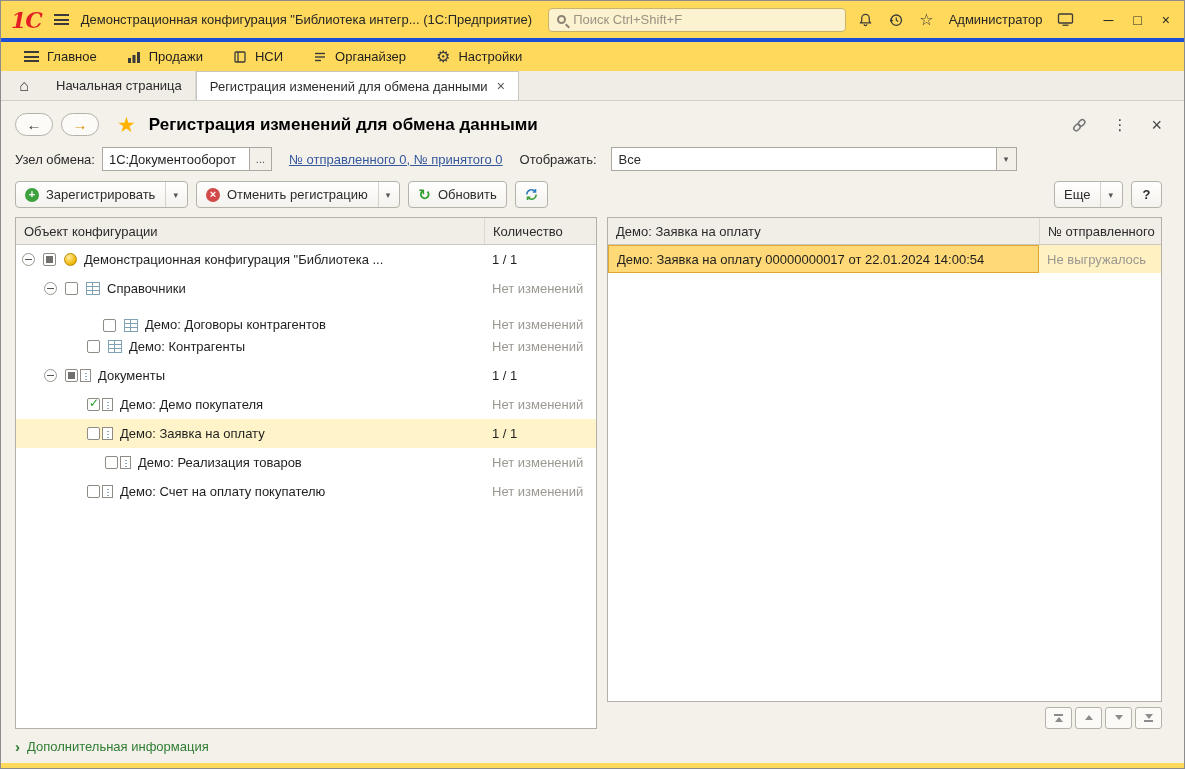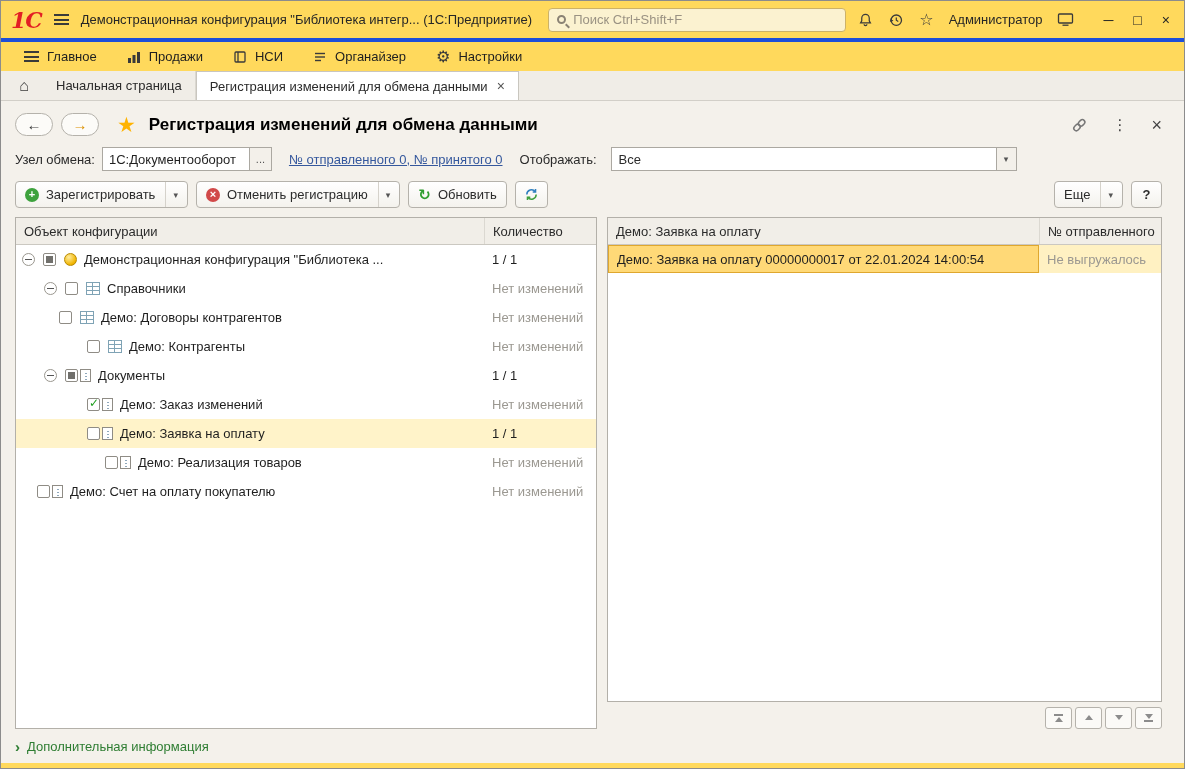--- a/index.html
+++ b/index.html
@@ -326,21 +326,21 @@
     <span class="tree-label">Демонстрационная конфигурация "Библиотека ...</span>
     <span class="tree-count">1 / 1</span>
   </div>
             <div class="tree-row" style="padding-left: 28px;">
     <span class="expander"></span>
     <span class="checkbox empty"></span>
     <span class="tree-icon icon-catalog"></span>
     <span class="tree-label">Справочники</span>
     <span class="tree-count muted">Нет изменений</span>
   </div>
-            <div class="tree-row" style="padding-left: 22px;">
+            <div class="tree-row" style="padding-left: 66px; align-items: flex-end;">
     <span class="expander hidden"></span>
     <span class="checkbox empty"></span>
     <span class="tree-icon icon-catalog"></span>
     <span class="tree-label">Демо: Договоры контрагентов</span>
     <span class="tree-count muted">Нет изменений</span>
   </div>
             <div class="tree-row" style="padding-left: 50px;">
     <span class="expander hidden"></span>
     <span class="checkbox empty"></span>
     <span class="tree-icon icon-catalog"></span>
@@ -351,38 +351,38 @@
     <span class="expander"></span>
     <span class="checkbox partial"></span>
     <span class="tree-icon icon-document"></span>
     <span class="tree-label">Документы</span>
     <span class="tree-count">1 / 1</span>
   </div>
             <div class="tree-row" style="padding-left: 50px;">
     <span class="expander hidden"></span>
     <span class="checkbox checked"></span>
     <span class="tree-icon icon-document"></span>
-    <span class="tree-label">Демо: Заказ изменений</span>
+    <span class="tree-label">Демо: Демо покупателя</span>
     <span class="tree-count muted">Нет изменений</span>
   </div>
             <div class="tree-row selected" style="padding-left: 50px;">
     <span class="expander hidden"></span>
     <span class="checkbox empty"></span>
     <span class="tree-icon icon-document"></span>
     <span class="tree-label">Демо: Заявка на оплату</span>
     <span class="tree-count">1 / 1</span>
   </div>
             <div class="tree-row" style="padding-left: 68px;">
     <span class="expander hidden"></span>
     <span class="checkbox empty"></span>
     <span class="tree-icon icon-document"></span>
     <span class="tree-label">Демо: Реализация товаров</span>
     <span class="tree-count muted">Нет изменений</span>
   </div>
-            <div class="tree-row" style="">
+            <div class="tree-row" style="padding-left: 50px;">
     <span class="expander hidden"></span>
     <span class="checkbox empty"></span>
     <span class="tree-icon icon-document"></span>
     <span class="tree-label">Демо: Счет на оплату покупателю</span>
     <span class="tree-count muted">Нет изменений</span>
   </div>
           </div>
       </div>
 
       <div class="right-col">

